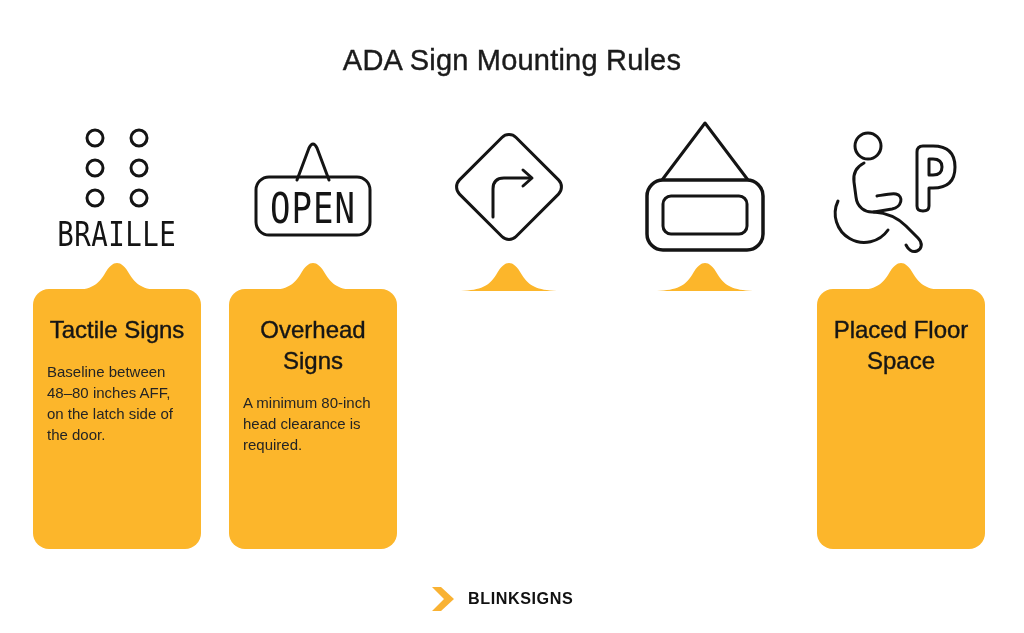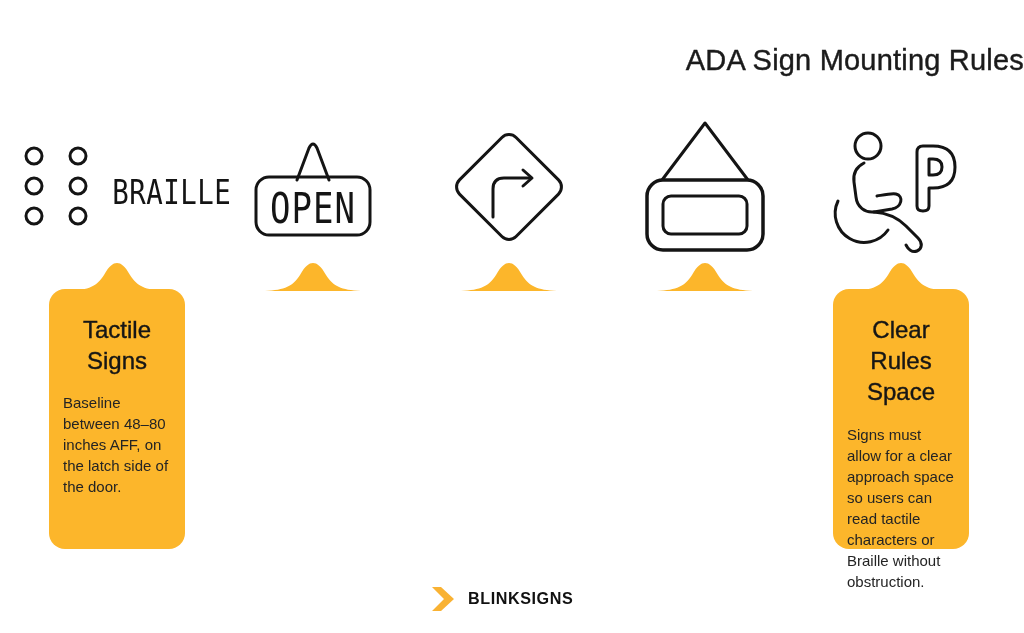--- a/index.html
+++ b/index.html
@@ -2,41 +2,41 @@
 <html><head>
 <meta charset="utf-8">
 <style>
   * { margin:0; padding:0; box-sizing:border-box; }
   html,body { background:#ffffff; }
   .page {
     width:1024px; height:633px; background:#ffffff; overflow:hidden;
     font-family:"Liberation Sans", sans-serif; position:relative;
   }
   .main-title {
-    padding-top:44px; text-align:right;
+    padding-top:44px; text-align:center;
     font-size:29px; font-weight:500; color:#1b1b1b;
     letter-spacing:0.2px; -webkit-text-stroke:0.4px #1b1b1b;
   }
   .columns {
     display:flex; gap:28px; padding:0 33px; margin-top:0;
   }
   .column { width:168px; display:flex; flex-direction:column; align-items:center; }
   .icon-area {
     height:152px; margin-top:34px; width:100%;
     display:flex; align-items:center; justify-content:center;
   }
-  .icon-stack { display:flex; flex-direction:row; align-items:center; }
+  .icon-stack { display:flex; flex-direction:column; align-items:center; }
   .braille-label {
     font-family:"DejaVu Sans Mono", monospace;
     font-size:28px; color:#141414; letter-spacing:0.5px;
     transform:scale(0.98,1.2); transform-origin:center top; margin-top:4px;
   }
   .tab { display:block; margin-bottom:-2px; }
   .card {
-    width:136px; height:260px; background:#FCB62B;
+    width:168px; height:260px; background:#FCB62B;
     border-radius:16px; padding:25px 14px 0 14px;
   }
   .card-title {
     text-align:center; font-size:24px; font-weight:500; color:#161616;
     line-height:1.3; -webkit-text-stroke:0.4px #161616; margin-bottom:16px;
   }
   .card-body {
     font-size:15px; line-height:1.4; color:#242424; text-align:left;
   }
   .footer {
@@ -85,20 +85,24 @@
       <div class="icon-area">
         <svg width="126" height="100" viewBox="0 0 126 100">
           <path class="stroke" d="M47,43 L59,11 Q63,3 67,11 L79,43" stroke-linecap="round"></path>
           <rect class="stroke" stroke-width="3.5" x="6" y="40" width="114" height="58" rx="13"></rect>
           <text transform="translate(63,86) scale(1,1.28)" text-anchor="middle" font-family="'DejaVu Sans Mono', monospace" font-size="34" letter-spacing="1" fill="#141414">OPEN</text>
         </svg>
       </div>
       <svg class="tab" width="96" height="28" viewBox="0 0 96 28">
         <path d="M0,28 C20,27 28,23 35,12 C40,3 44,0 48,0 C52,0 56,3 61,12 C68,23 76,27 96,28 Z" fill="#FCB62B"></path>
       </svg>
+      <div class="card">
+        <div class="card-title">Overhead Signs</div>
+        <div class="card-body">A minimum 80-inch head clearance is required.</div>
+      </div>
     </div>
 
     <div class="column">
       <div class="icon-area">
         <svg width="124" height="124" viewBox="0 0 124 124">
           <rect class="stroke" stroke-width="3.3" x="22" y="22" width="80" height="80" rx="10" transform="rotate(45 62 62)"></rect>
           <path class="stroke" d="M46,92 L46,64 Q46,53 57,53 L84,53" stroke-linecap="round"></path>
           <path class="stroke" d="M76,45 L85,53 L76,61" stroke-linecap="round" stroke-linejoin="round"></path>
         </svg>
       </div>
@@ -135,22 +139,21 @@
           <g>
             <path class="stroke" stroke-linejoin="round" d="M86,90 L86,36 Q86,30 92,30 L102,30 Q124,30 124,51 Q124,72 102,72 L98,72 L98,90 Q98,95 92,95 Q86,95 86,90 Z"></path>
             <path class="stroke" stroke-linejoin="round" d="M98,43 L102,43 Q111,43 111,51 Q111,59 102,59 L98,59 Z"></path>
           </g>
         </svg>
       </div>
       <svg class="tab" width="96" height="28" viewBox="0 0 96 28">
         <path d="M0,28 C20,27 28,23 35,12 C40,3 44,0 48,0 C52,0 56,3 61,12 C68,23 76,27 96,28 Z" fill="#FCB62B"></path>
       </svg>
       <div class="card">
-        <div class="card-title">Clear Rules Space</div>
-        <div class="card-body">Signs must allow for a clear approach space so users can read tactile characters or Braille without obstruction.</div>
+        <div class="card-title">Placed Floor Space</div>
       </div>
     </div>
 
   </div>
 
   <div class="footer">
     <svg width="24" height="26" viewBox="0 0 24 26">
       <path d="M1,1 L10,1 L23,13 L10,25 L1,25 L13,13 Z" fill="#F9B233"></path>
     </svg>
     <span class="brand-name">BLINKSIGNS</span>

